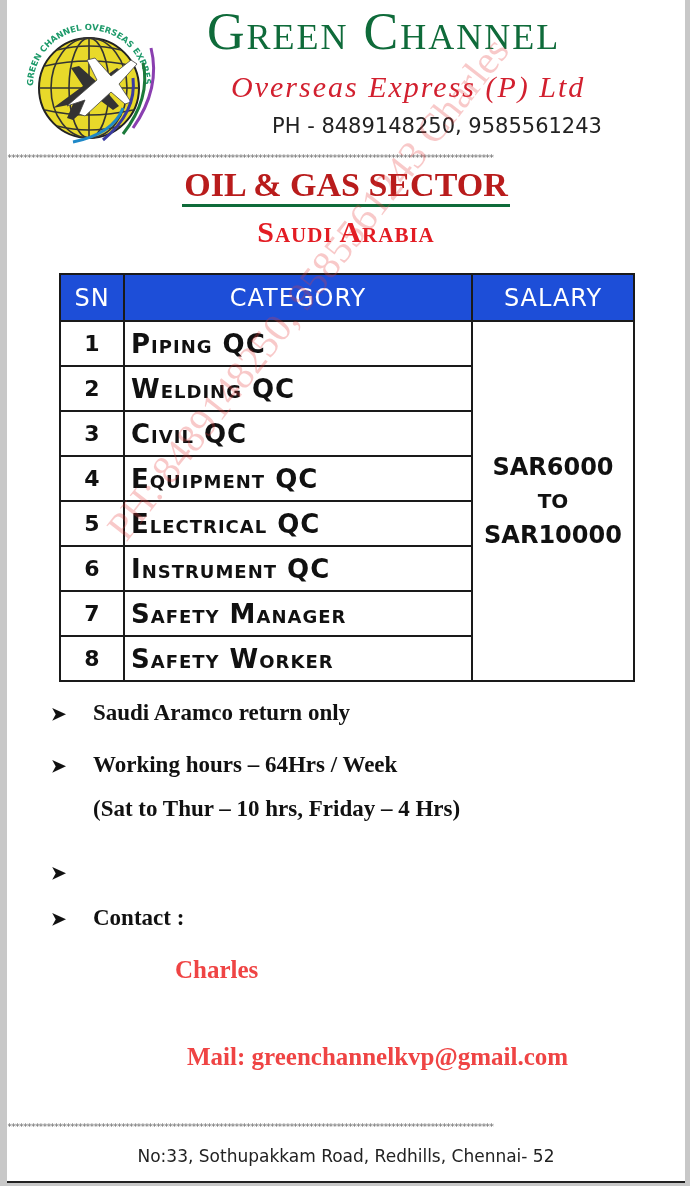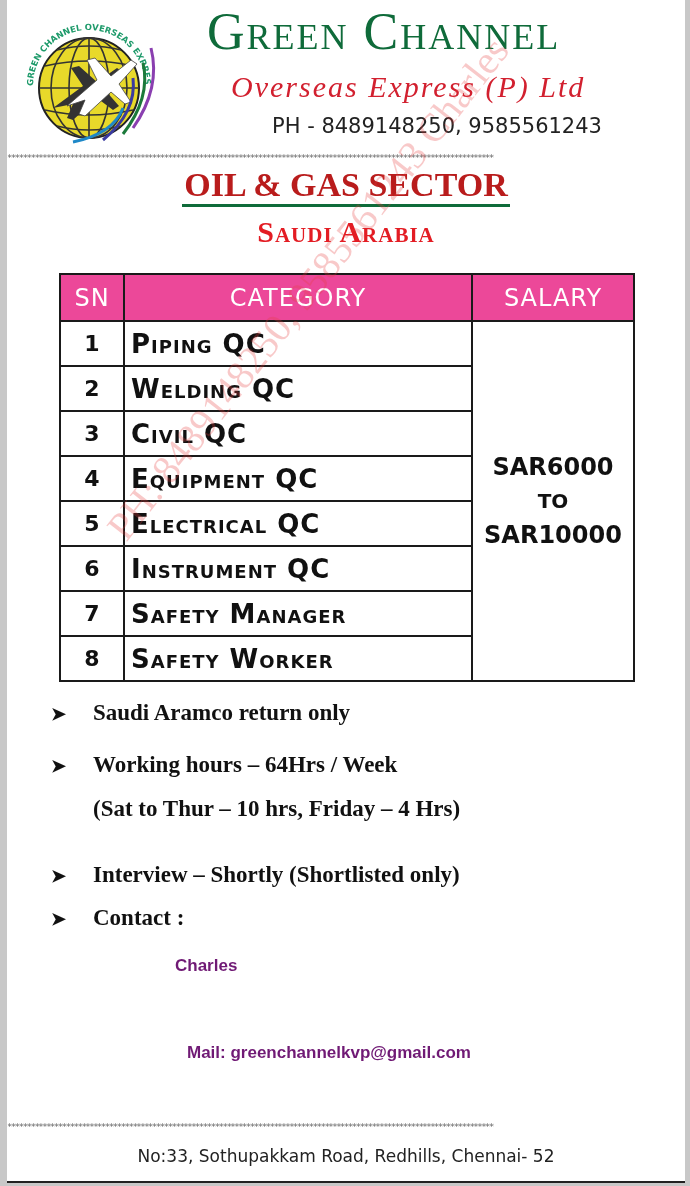--- a/index.html
+++ b/index.html
@@ -39,21 +39,21 @@
   .country {
     position: absolute; left: 0; width: 678px; top: 215px; text-align: center;
     font-family: "Liberation Serif", serif; font-weight: bold; color: #e31c23;
     font-size: 30px; font-variant: small-caps; letter-spacing: 1px;
   }
   table.jobs {
     position: absolute; left: 52px; top: 273px; width: 576px;
     border-collapse: collapse; font-family: "DejaVu Sans", sans-serif;
   }
   table.jobs th {
-    background: #ec4899; color: #fff; height: 47px; font-weight: normal;
+    background: #1d4ed8; color: #fff; height: 47px; font-weight: normal;
     font-size: 24px; border: 2px solid #1a1a1a; letter-spacing: 1px;
   }
   table.jobs td {
     height: 45px; border: 2px solid #1a1a1a; color: #111; font-weight: bold;
   }
   td.sn { width: 64px; text-align: center; font-size: 22px; }
   td.cat { width: 348px; padding-left: 6px; font-size: 26px; font-variant: small-caps; letter-spacing: 1px; }
   td.salary { text-align: center; vertical-align: middle; font-size: 24px; line-height: 34px; }
   td.salary .to { font-size: 20px; }
   .watermark {
@@ -61,22 +61,22 @@
     transform-origin: left top; color: rgba(230, 60, 60, 0.28);
     font-family: "Liberation Serif", serif; font-size: 40px; white-space: nowrap; pointer-events: none;
   }
   .bullets {
     position: absolute; left: 44px; top: 700px; width: 600px;
     font-family: "Liberation Serif", serif; font-weight: bold; color: #111; font-size: 23px;
   }
   .bullet { display: flex; align-items: baseline; position: absolute; left: 0; white-space: nowrap; }
   .arrow { width: 42px; font-size: 18px; color: #111; }
   .contact-line {
-    position: absolute; font-family: Liberation Sans, sans-serif; font-weight: bold;
-    color: #701a75; font-size: 17px; white-space: nowrap;
+    position: absolute; font-family: Liberation Serif, serif; font-weight: bold;
+    color: #ef4444; font-size: 25px; white-space: nowrap;
   }
   .address {
     position: absolute; left: 0; width: 678px; top: 1146px; text-align: center;
     font-family: "DejaVu Sans", sans-serif; color: #222; font-size: 17px;
   }
 </style>
 </head>
 <body>
 
 <div class="page">
@@ -176,21 +176,20 @@
     </div>
     <div class="bullet" style="top:52px;">
       <span class="arrow">➤</span>
       <span>Working hours – 64Hrs / Week</span>
     </div>
     <div class="bullet" style="top:96px; left:42px;">
       <span>(Sat to Thur – 10 hrs, Friday – 4 Hrs)</span>
     </div>
     <div class="bullet" style="top:162px;">
       <span class="arrow">➤</span>
-      <span>Interview – Shortly (Shortlisted only)</span>
     </div>
     <div class="bullet" style="top:205px;">
       <span class="arrow">➤</span>
       <span>Contact :</span>
     </div>
   </div>
 
   <div class="contact-line" style="left:168px; top:956px;">Charles</div>
   <div class="contact-line" style="left:180px; top:1043px;">Mail: greenchannelkvp@gmail.com</div>
 

